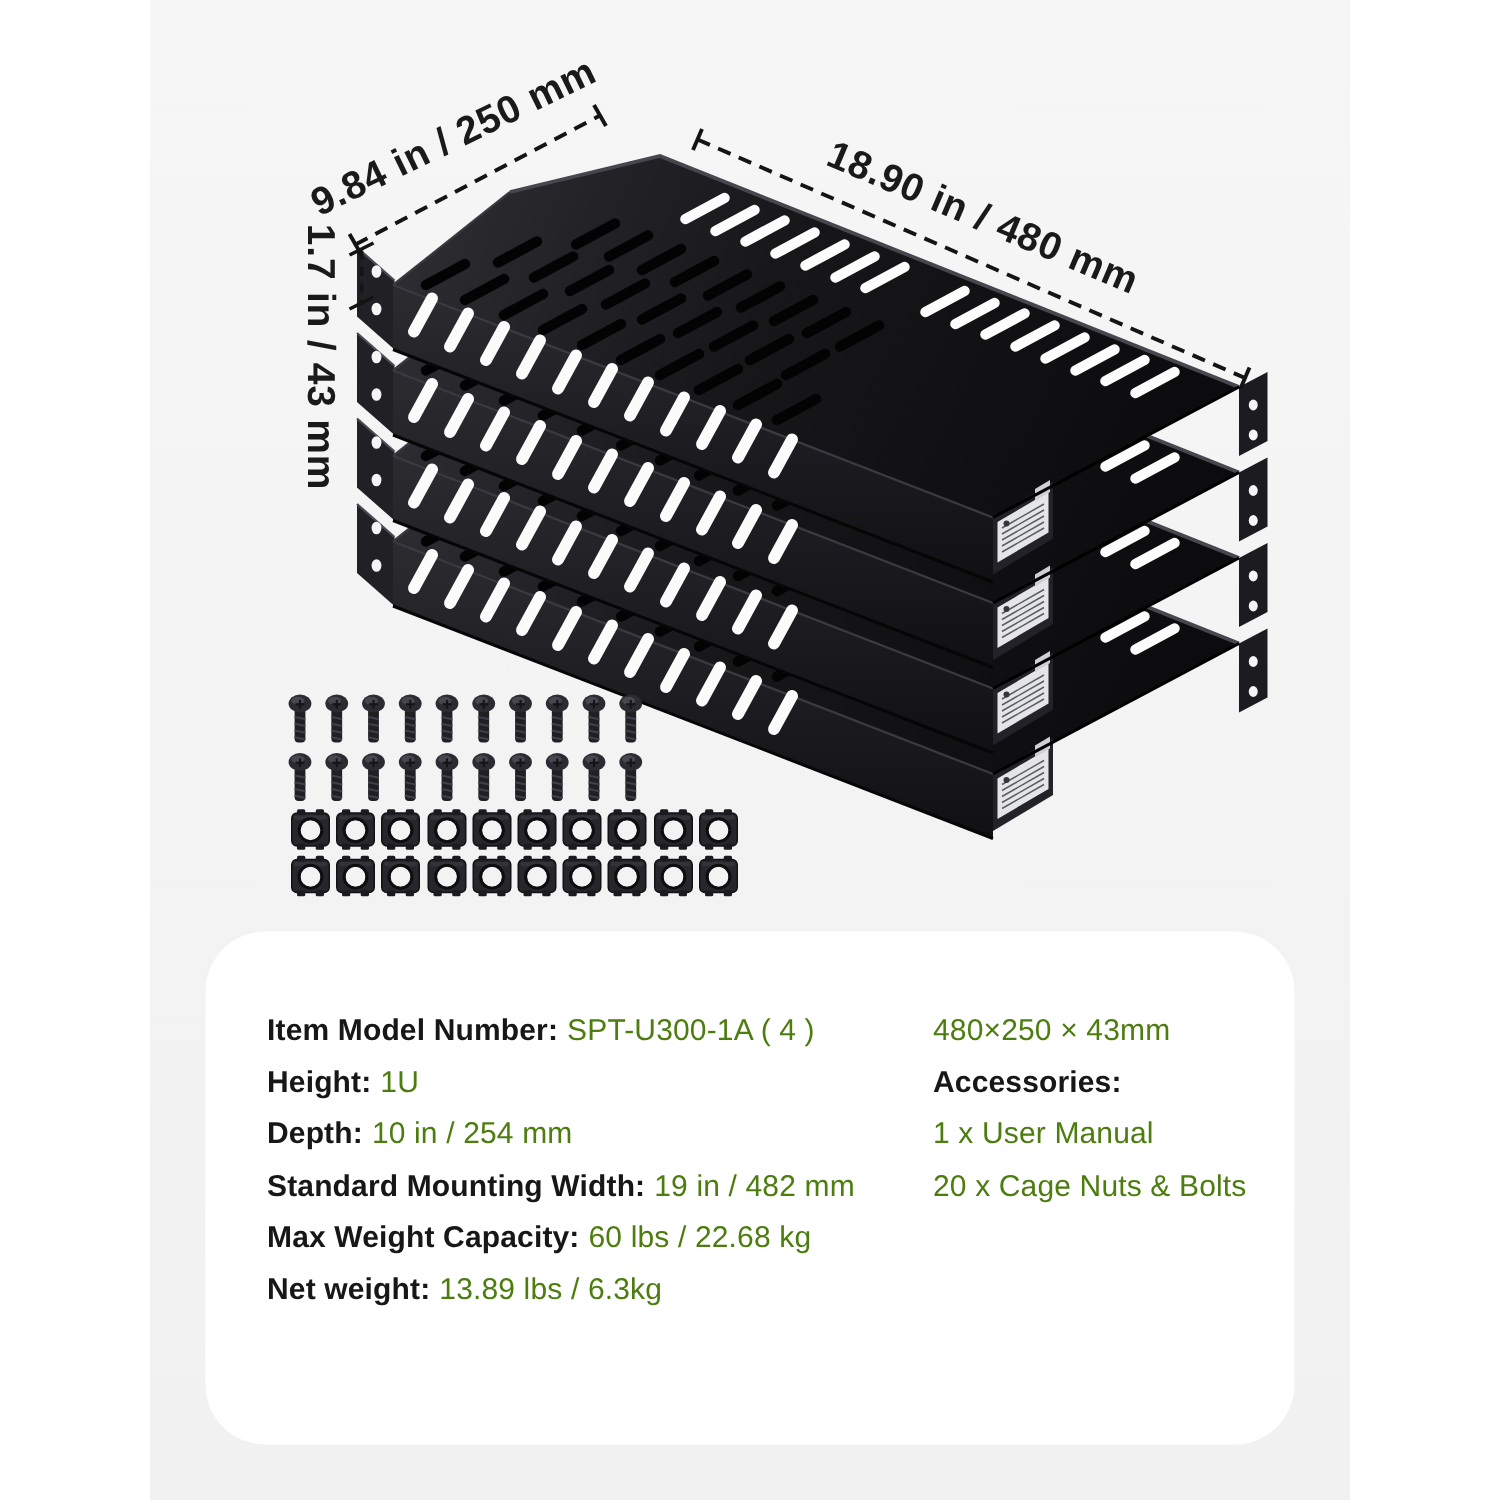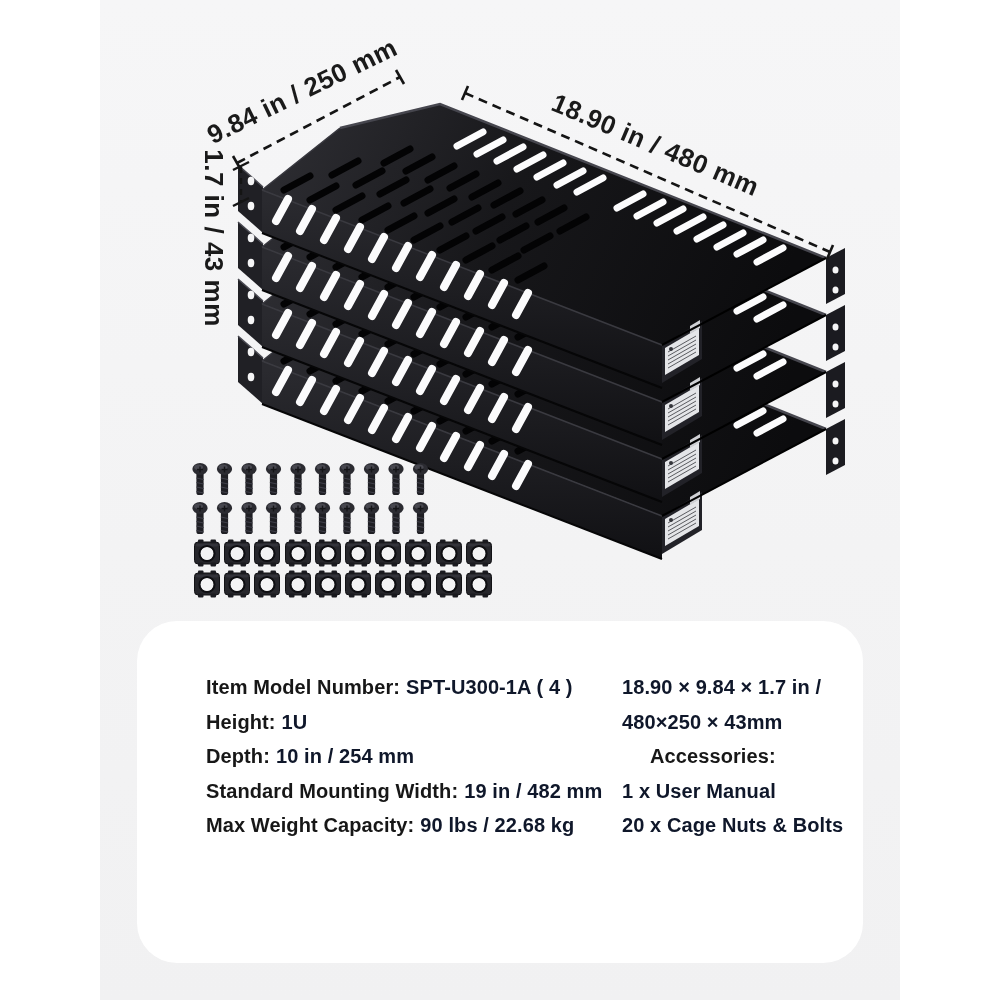--- a/index.html
+++ b/index.html
@@ -19,22 +19,22 @@
     background:#ffffff;border-radius:40px;
   }
   .col{position:absolute;top:49px;}
   .col-left{left:41px;}
   .col-right{left:485px;}
   .spec-row{
     font-size:20px;line-height:34.6px;white-space:nowrap;
     font-weight:600;letter-spacing:0.1px;
   }
   .lbl{color:#171717;font-weight:600;}
-  .lbl:not(:empty){margin-right:6px;margin-left:28px;}
-  .val{color:#0f172a;font-weight:700;}
+  .lbl:not(:empty){margin-right:6px;}
+  .val{color:#4d7c0f;font-weight:400;}
   svg text.dim{
     font-family:"Liberation Sans", sans-serif;
     font-size:26px;font-weight:600;fill:#1a1a1a;letter-spacing:0.5px;
   }
 </style>
 </head>
 <body>
 
 <div class="stage">
   <div class="gray-band"></div>
@@ -264,27 +264,27 @@
       <div class="spec-row">
         <span class="lbl">Height:</span><span class="val">1U</span>
       </div>
       <div class="spec-row">
         <span class="lbl">Depth:</span><span class="val">10 in / 254 mm</span>
       </div>
       <div class="spec-row">
         <span class="lbl">Standard Mounting Width:</span><span class="val">19 in / 482 mm</span>
       </div>
       <div class="spec-row">
-        <span class="lbl">Max Weight Capacity:</span><span class="val">90 lbs / 22.68 kg</span>
+        <span class="lbl">Max Weight Capacity:</span><span class="val">60 lbs / 22.68 kg</span>
+      </div>
+      <div class="spec-row">
+        <span class="lbl">Net weight:</span><span class="val">13.89 lbs / 6.3kg</span>
       </div>
     </div>
     <div class="col col-right">
-      <div class="spec-row">
-        <span class="lbl"></span><span class="val">18.90 × 9.84 × 1.7 in /</span>
-      </div>
       <div class="spec-row">
         <span class="lbl"></span><span class="val">480×250 × 43mm</span>
       </div>
       <div class="spec-row">
         <span class="lbl">Accessories:</span><span class="val"></span>
       </div>
       <div class="spec-row">
         <span class="lbl"></span><span class="val">1 x User Manual</span>
       </div>
       <div class="spec-row">

